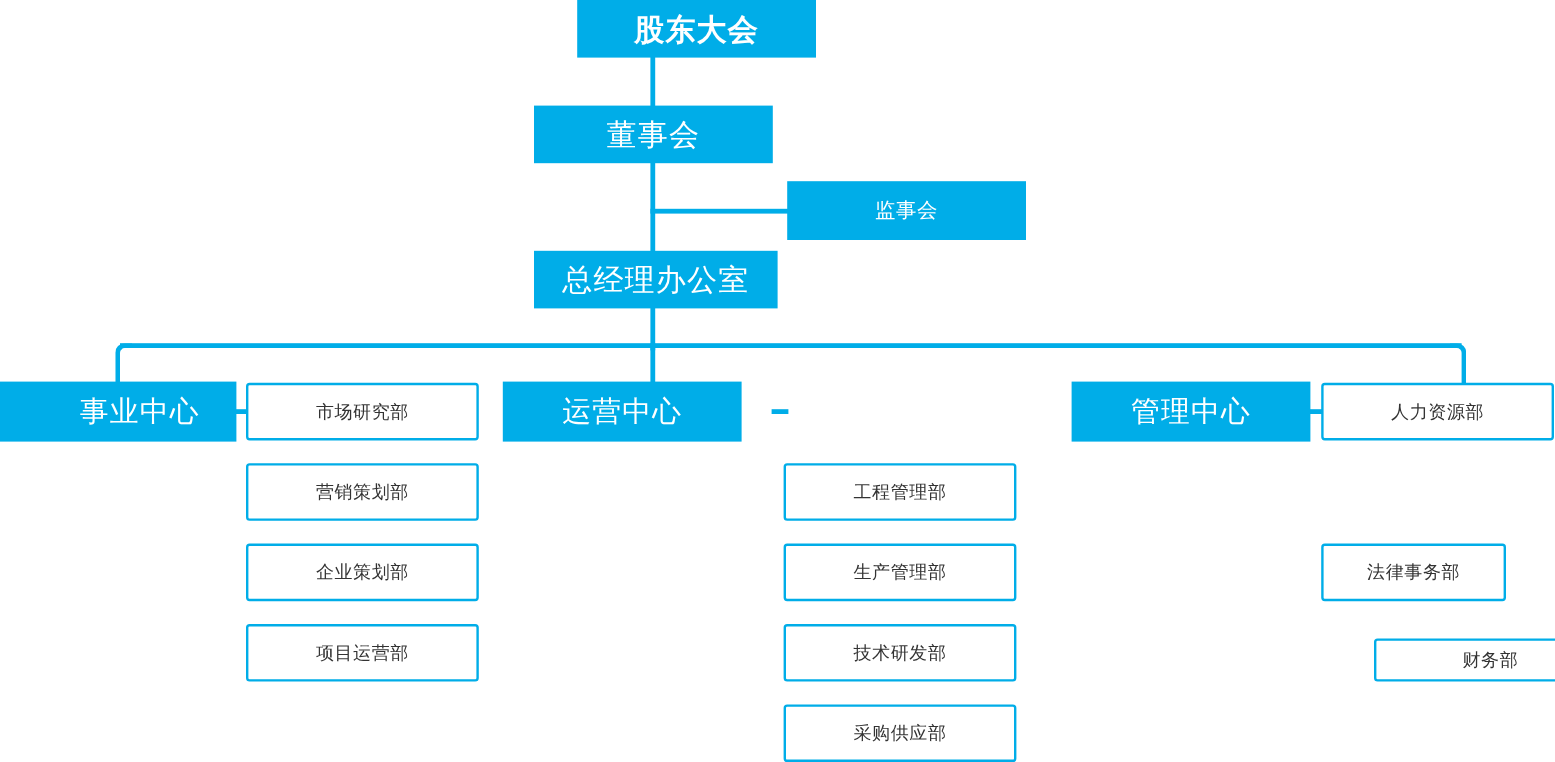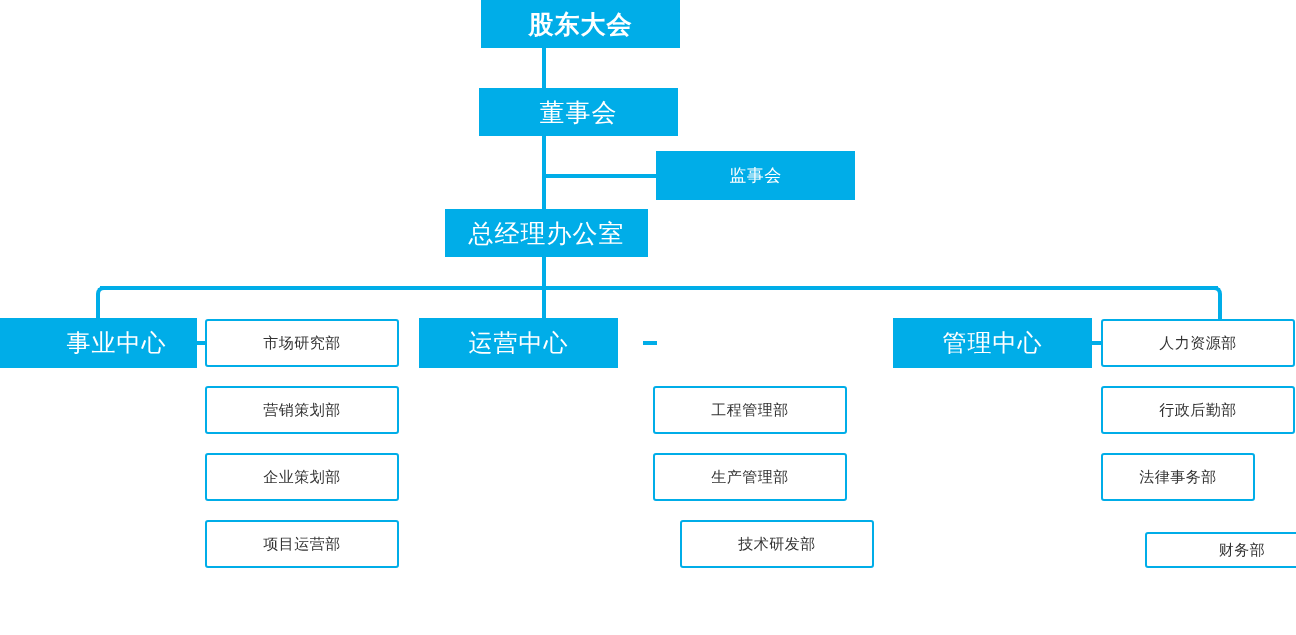--- a/index.html
+++ b/index.html
@@ -124,39 +124,39 @@
   <div class="elbow tr" style="left:1208px; top:286px; width:14px; height:34px;"></div>
 
   <div class="vline" style="left:542px; top:286px; height:34px;"></div>
 
   <div class="stub" style="left:195px; top:341px; width:14px;"></div>
   <div class="stub" style="left:643px; top:341px; width:14px;"></div>
   <div class="stub" style="left:1091px; top:341px; width:14px;"></div>
 
   <div class="node top" style="left:445px; top:0px; width:199px; height:48px;margin-left:36px;">股东大会</div>
 
-  <div class="node mid" style="left:445px; top:88px; width:199px; height:48px;margin-left:34px;">董事会</div>
+  <div class="node mid" style="left:445px; top:88px; width:199px; height:48px;">董事会</div>
 
   <div class="node small" style="left:656px; top:151px; width:199px; height:49px;">监事会</div>
 
   <div class="node mid" style="left:445px; top:209px; width:203px; height:48px;">总经理办公室</div>
 
   <div class="node center" style="left:0px; top:318px; width:197px; height:50px;padding-left:36px;">事业中心</div>
 
   <div class="node center" style="left:419px; top:318px; width:199px; height:50px;">运营中心</div>
 
   <div class="node center" style="left:893px; top:318px; width:199px; height:50px;">管理中心</div>
 
   <div class="dept" style="left:205px; top:319px; width:194px; height:48px;">市场研究部</div>
   <div class="dept" style="left:205px; top:386px; width:194px; height:48px;">营销策划部</div>
   <div class="dept" style="left:205px; top:453px; width:194px; height:48px;">企业策划部</div>
   <div class="dept" style="left:205px; top:520px; width:194px; height:48px;">项目运营部</div>
 
   <div class="dept" style="left:653px; top:386px; width:194px; height:48px;">工程管理部</div>
   <div class="dept" style="left:653px; top:453px; width:194px; height:48px;">生产管理部</div>
-  <div class="dept" style="left:680px; top:520px; width:194px; height:48px;">技术研发部</div>
+  <div class="dept" style="left:653px; top:520px; width:194px; height:48px;">技术研发部</div>
+  <div class="dept" style="left:653px; top:587px; width:194px; height:48px;">采购供应部</div>
 
   <div class="dept" style="left:1101px; top:319px; width:194px; height:48px;">人力资源部</div>
-  <div class="dept" style="left:1101px; top:386px; width:194px; height:48px;">行政后勤部</div>
   <div class="dept" style="left:1101px; top:453px; width:154px; height:48px;">法律事务部</div>
   <div class="dept" style="left:1101px; top:532px; width:194px; height:36px;margin-left:44px;">财务部</div>
 
 </div>
 
 </body></html>

